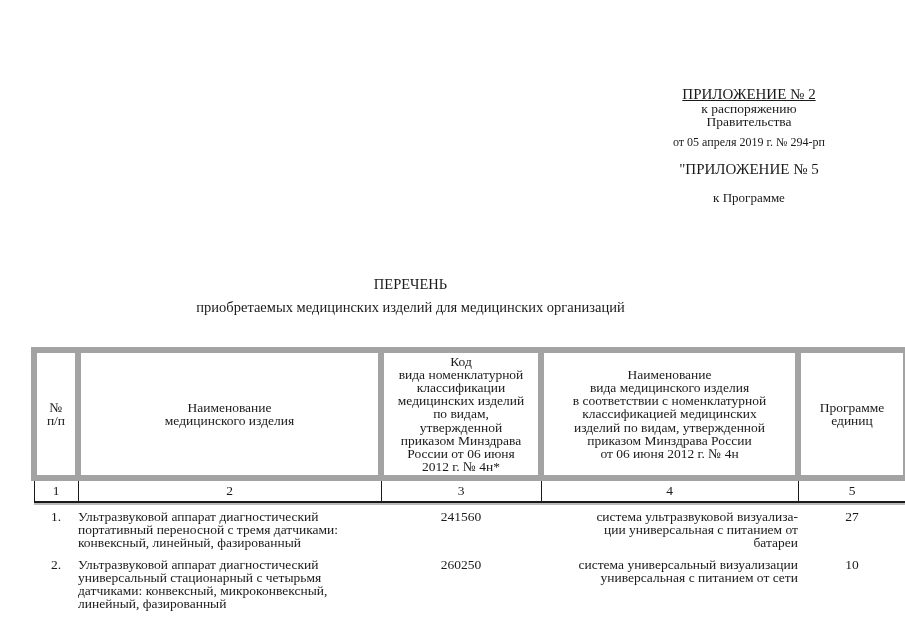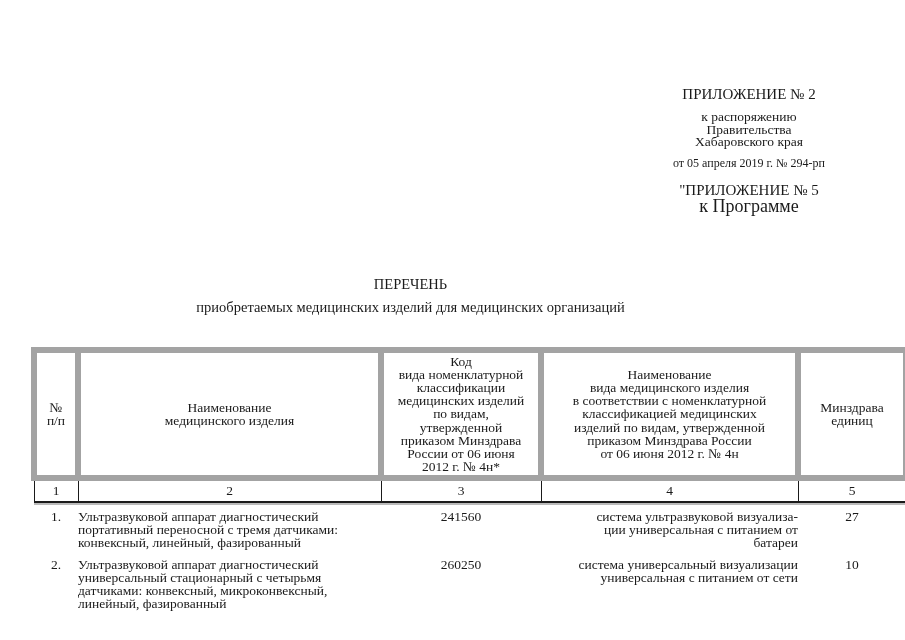--- a/index.html
+++ b/index.html
@@ -20,40 +20,41 @@
   .doc-header {
     position: absolute;
     top: 87px;
     left: 595px;
     width: 308px;
     text-align: center;
   }
   .line-appendix2 {
     font-size: 15px;
     line-height: 15px;
-    margin-bottom: 9px;
+    margin-bottom: 1px;
+    text-decoration: underline;
   }
   .line-small {
     font-size: 13.5px;
     line-height: 12.5px;
   }
   .line-date {
     font-size: 12px;
     line-height: 17px;
     margin-top: 6px;
   }
   .line-appendix5 {
     font-size: 15px;
     line-height: 15px;
     margin-top: 11px;
   }
   .line-program {
-    font-size: 18px;
+    font-size: 13px;
     line-height: 13px;
-    margin-top: 2px;
+    margin-top: 14px;
   }
 
   
   .doc-title {
     position: absolute;
     top: 277px;
     left: 0;
     width: 821px;
     text-align: center;
     font-size: 14.5px;
@@ -108,21 +109,20 @@
   .cell-type { text-align: right; padding-left: 2px; white-space: pre-line; }
   .cell-qty  { text-align: center; }
 </style>
 </head>
 <body>
 
 <div class="doc-header">
   <div class="line-appendix2">ПРИЛОЖЕНИЕ № 2</div>
   <div class="line-small">к распоряжению</div>
   <div class="line-small">Правительства</div>
-  <div class="line-small">Хабаровского края</div>
   <div class="line-date">от 05 апреля 2019 г. № 294-рп</div>
   <div class="line-appendix5">"ПРИЛОЖЕНИЕ № 5</div>
   <div class="line-program">к Программе</div>
 </div>
 
 <div class="doc-title">
   <div class="title-line1">ПЕРЕЧЕНЬ</div>
   <div class="title-line2">приобретаемых медицинских изделий для медицинских организаций</div>
 </div>
 
@@ -149,21 +149,21 @@
 приказом Минздрава
 России от 06 июня
 2012 г. № 4н*</td>
       <td>Наименование
 вида медицинского изделия
 в соответствии с номенклатурной
 классификацией медицинских
 изделий по видам, утвержденной
 приказом Минздрава России
 от 06 июня 2012 г. № 4н</td>
-      <td>Минздрава
+      <td>Программе
 единиц</td>
     </tr>
     <tr class="number-row">
       <td>1</td>
       <td>2</td>
       <td>3</td>
       <td>4</td>
       <td>5</td>
     </tr>
     <tr class="data-row data-row-1">

